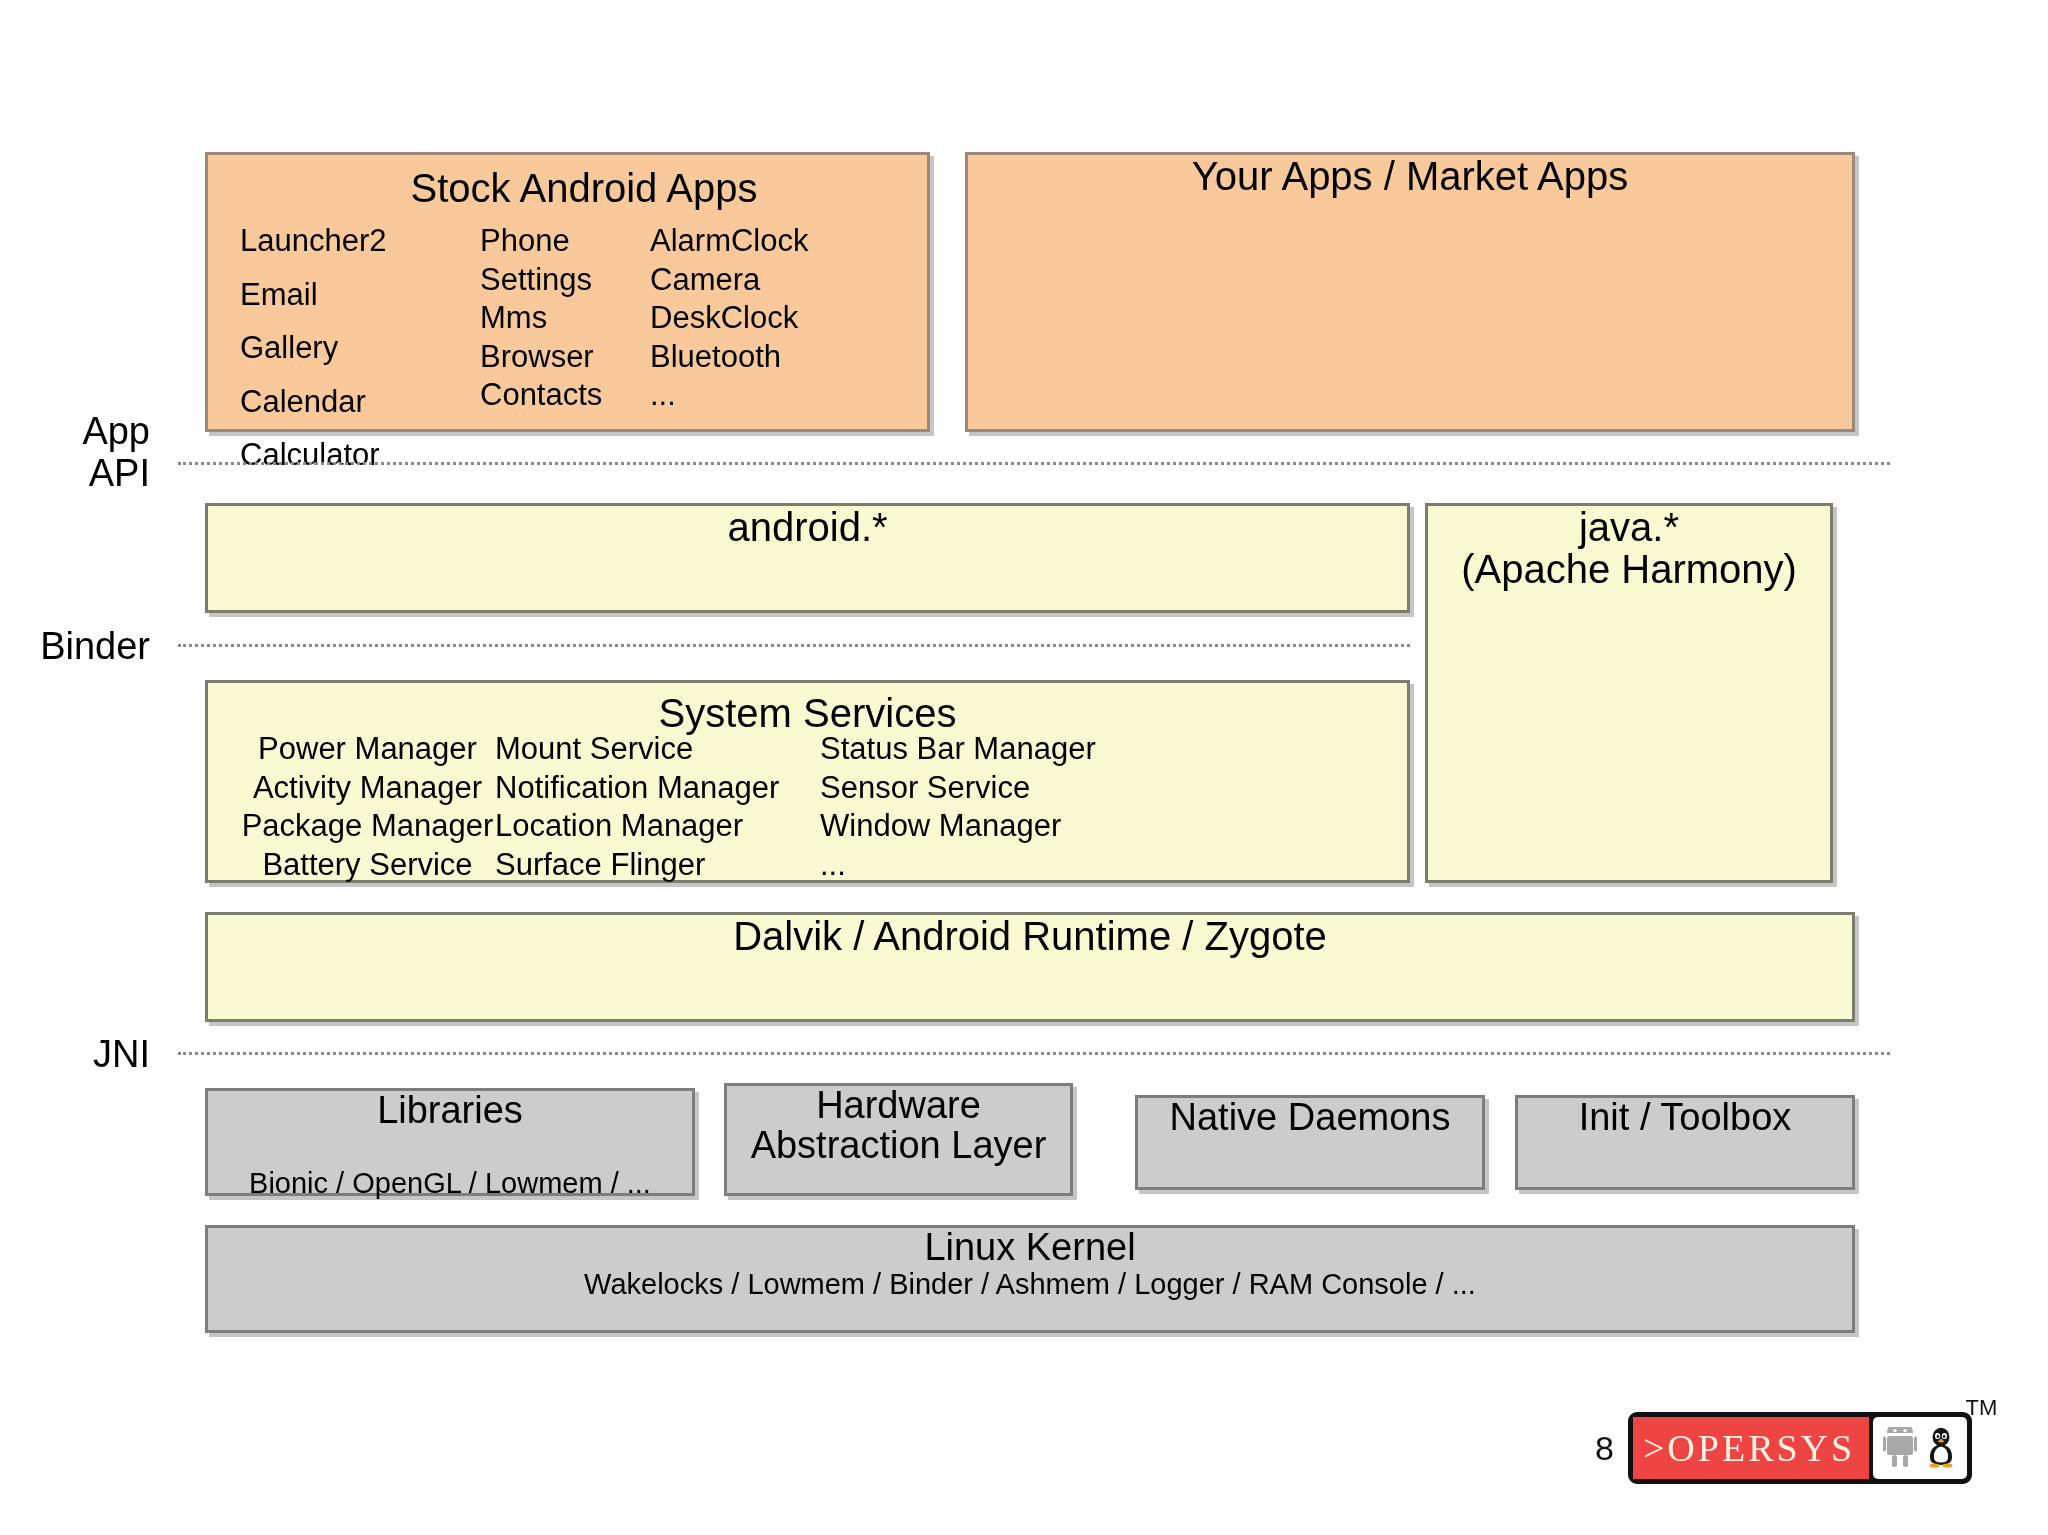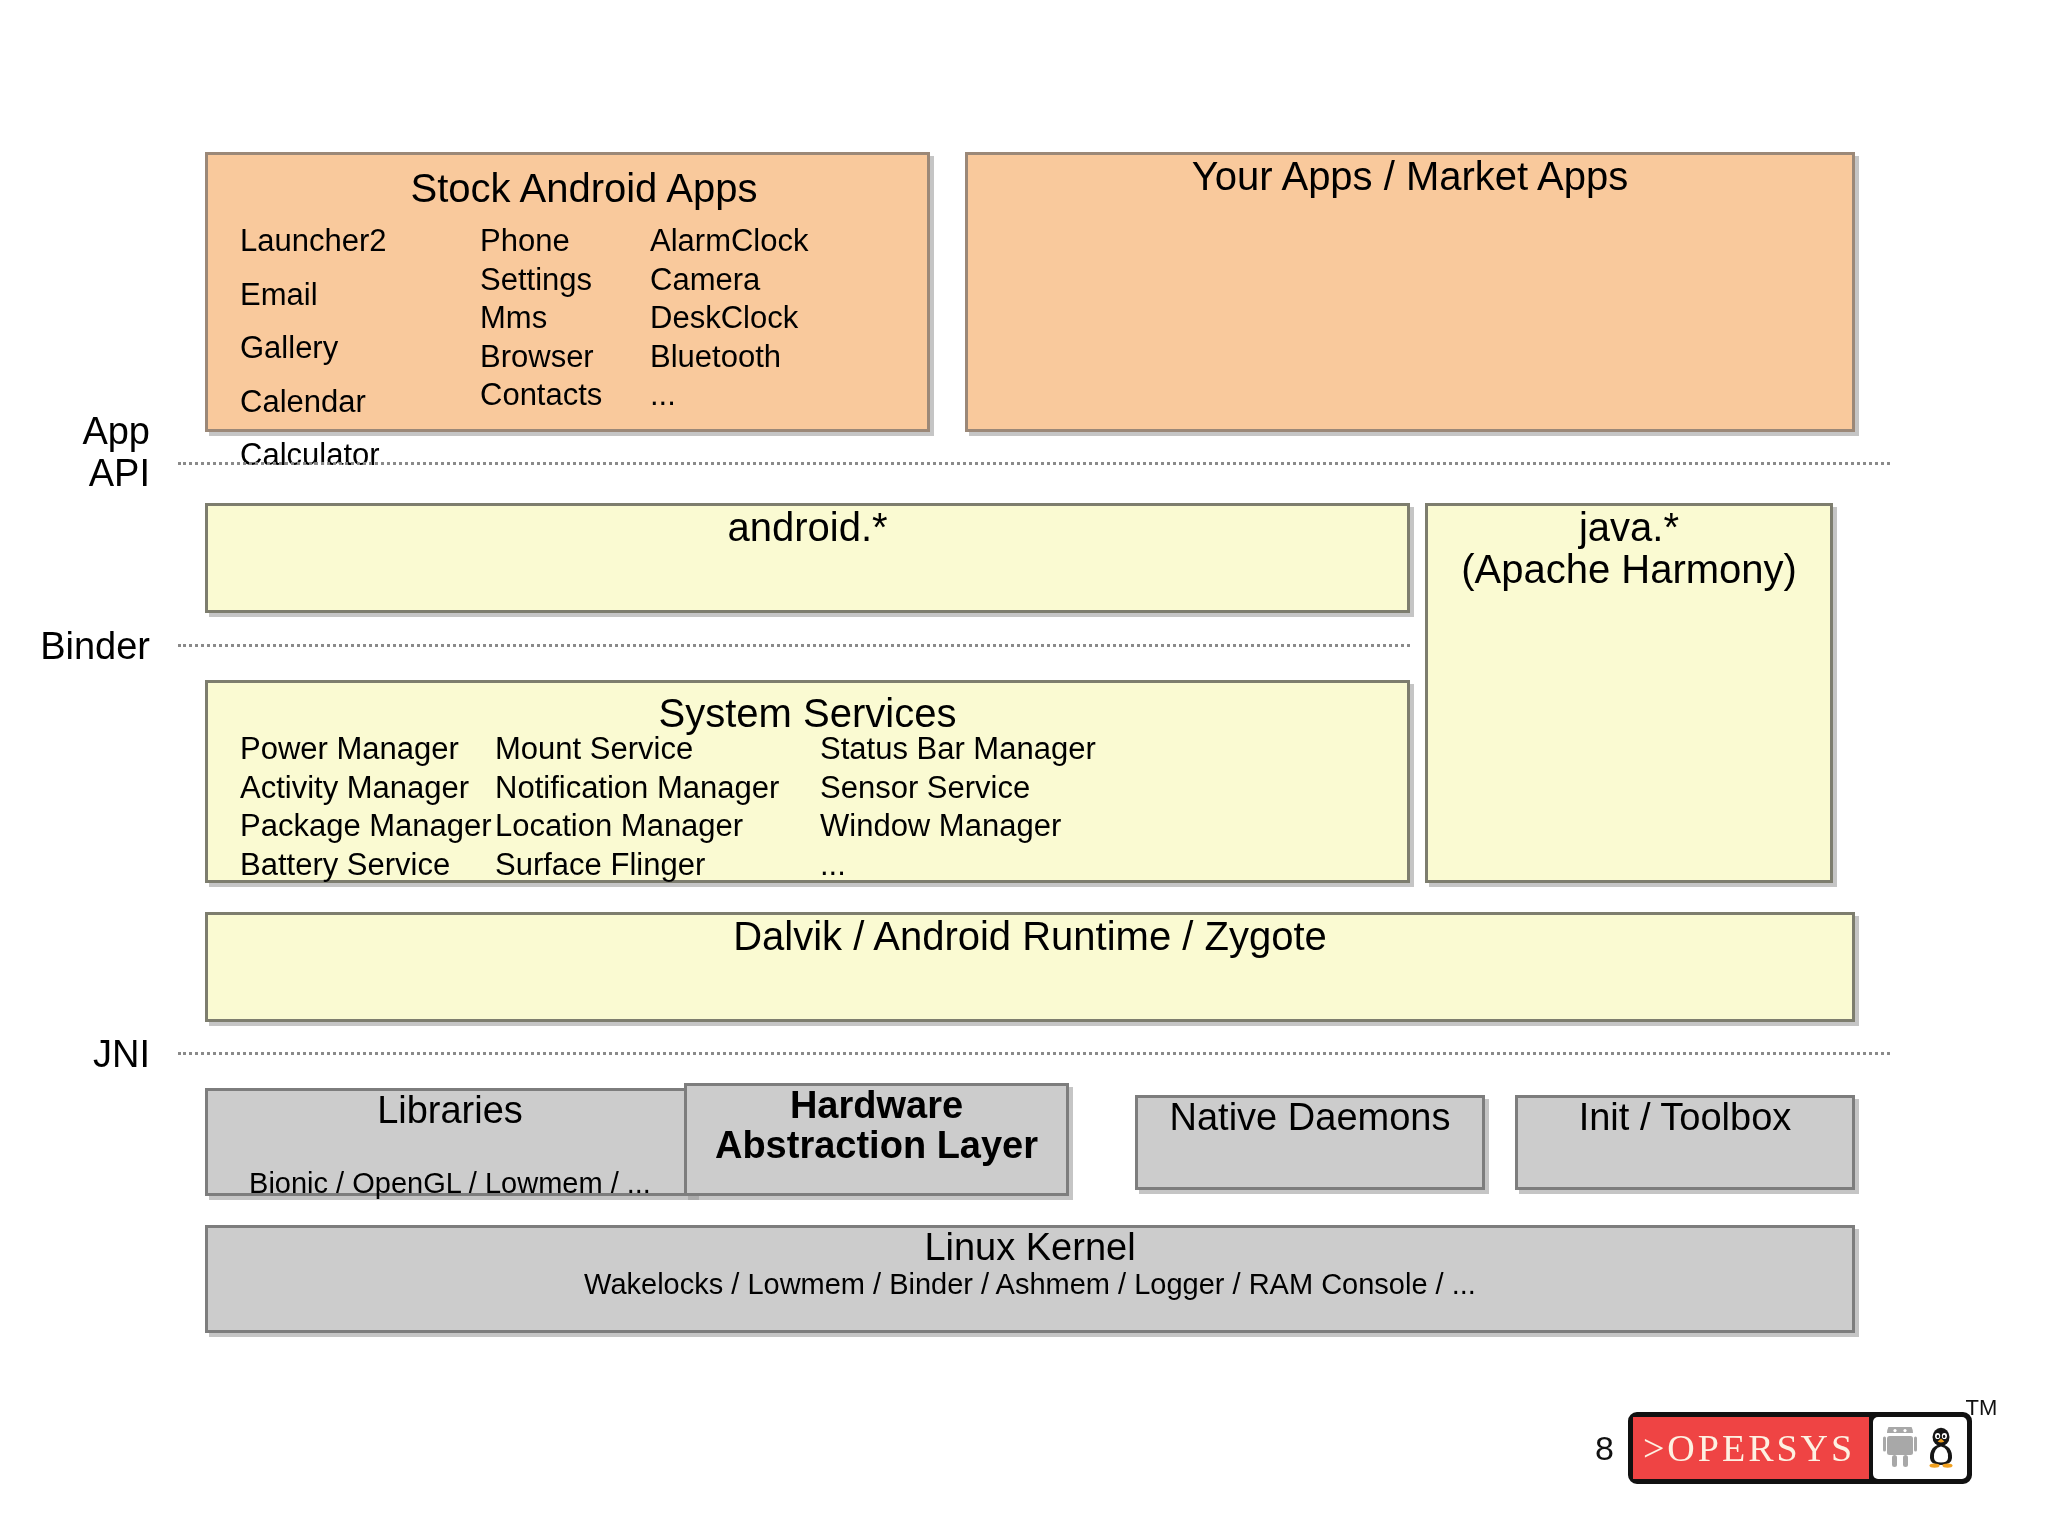--- a/index.html
+++ b/index.html
@@ -192,21 +192,21 @@
   <div class="gutter-label" style="left:0px; top:625px; width:150px;">
     <div>Binder</div>
   </div>
   <div class="divider" style="left:178px; top:644px; width:1232px;"></div>
 
   <div class="box yellow" style="left:205px; top:680px; width:1205px; height:203px;">
     <div class="box-title huge" style="margin-top:9px;">System Services</div>
   </div>
 
   <div class="col-wrap" style="left:240px; top:730px;">
-    <div class="col" style="width:255px;">
+    <div class="col" style="width:255px;align-items:center;">
       <span class="item">Power Manager</span>
       <span class="item">Activity Manager</span>
       <span class="item">Package Manager</span>
       <span class="item">Battery Service</span>
     </div>
     <div class="col" style="width:325px;">
       <span class="item">Mount Service</span>
       <span class="item">Notification Manager</span>
       <span class="item">Location Manager</span>
       <span class="item">Surface Flinger</span>
@@ -226,21 +226,21 @@
   <div class="gutter-label" style="left:0px; top:1033px; width:150px;">
     <div>JNI</div>
   </div>
   <div class="divider" style="left:178px; top:1052px; width:1712px;"></div>
 
   <div class="box gray center-only" style="left:205px; top:1088px; width:490px; height:108px;gap:36px;">
     <div class="box-title big">Libraries</div>
     <div class="box-sub">Bionic / OpenGL / Lowmem / ...</div>
   </div>
 
-  <div class="box gray center-only" style="left:684px; top:1083px; width:385px; height:113px;font-weight:bold;">
+  <div class="box gray center-only" style="left:724px; top:1083px; width:349px; height:113px;">
     <div class="box-title big">Hardware</div>
     <div class="box-title big">Abstraction Layer</div>
   </div>
 
   <div class="box gray center-only" style="left:1135px; top:1095px; width:350px; height:95px;">
     <div class="box-title big">Native Daemons</div>
   </div>
 
   <div class="box gray center-only" style="left:1515px; top:1095px; width:340px; height:95px;">
     <div class="box-title big">Init / Toolbox</div>

